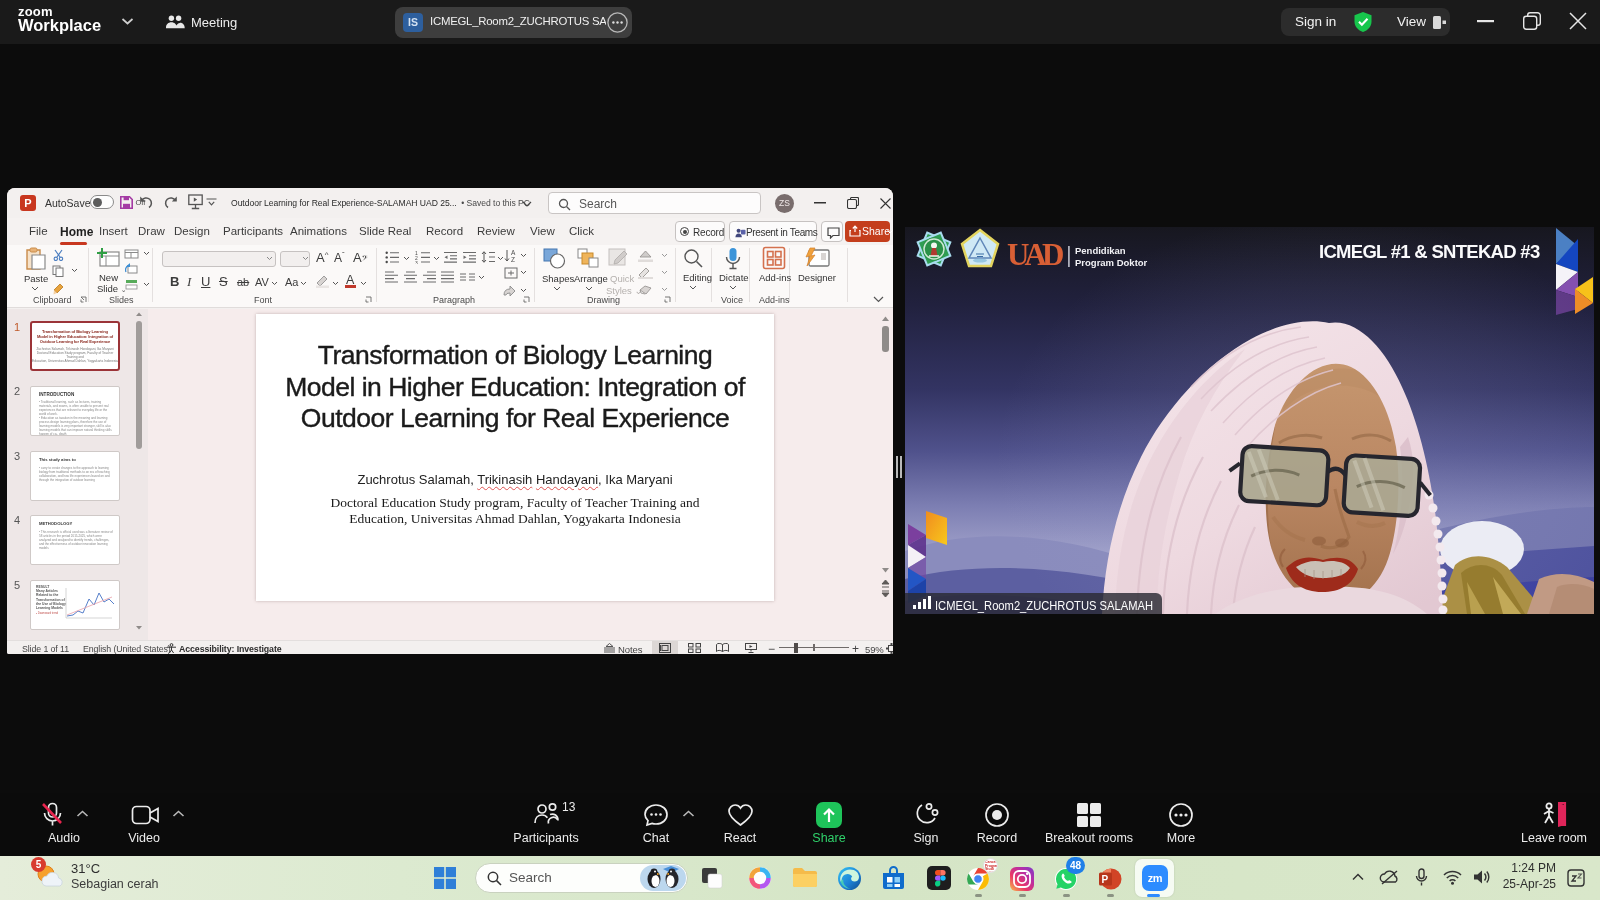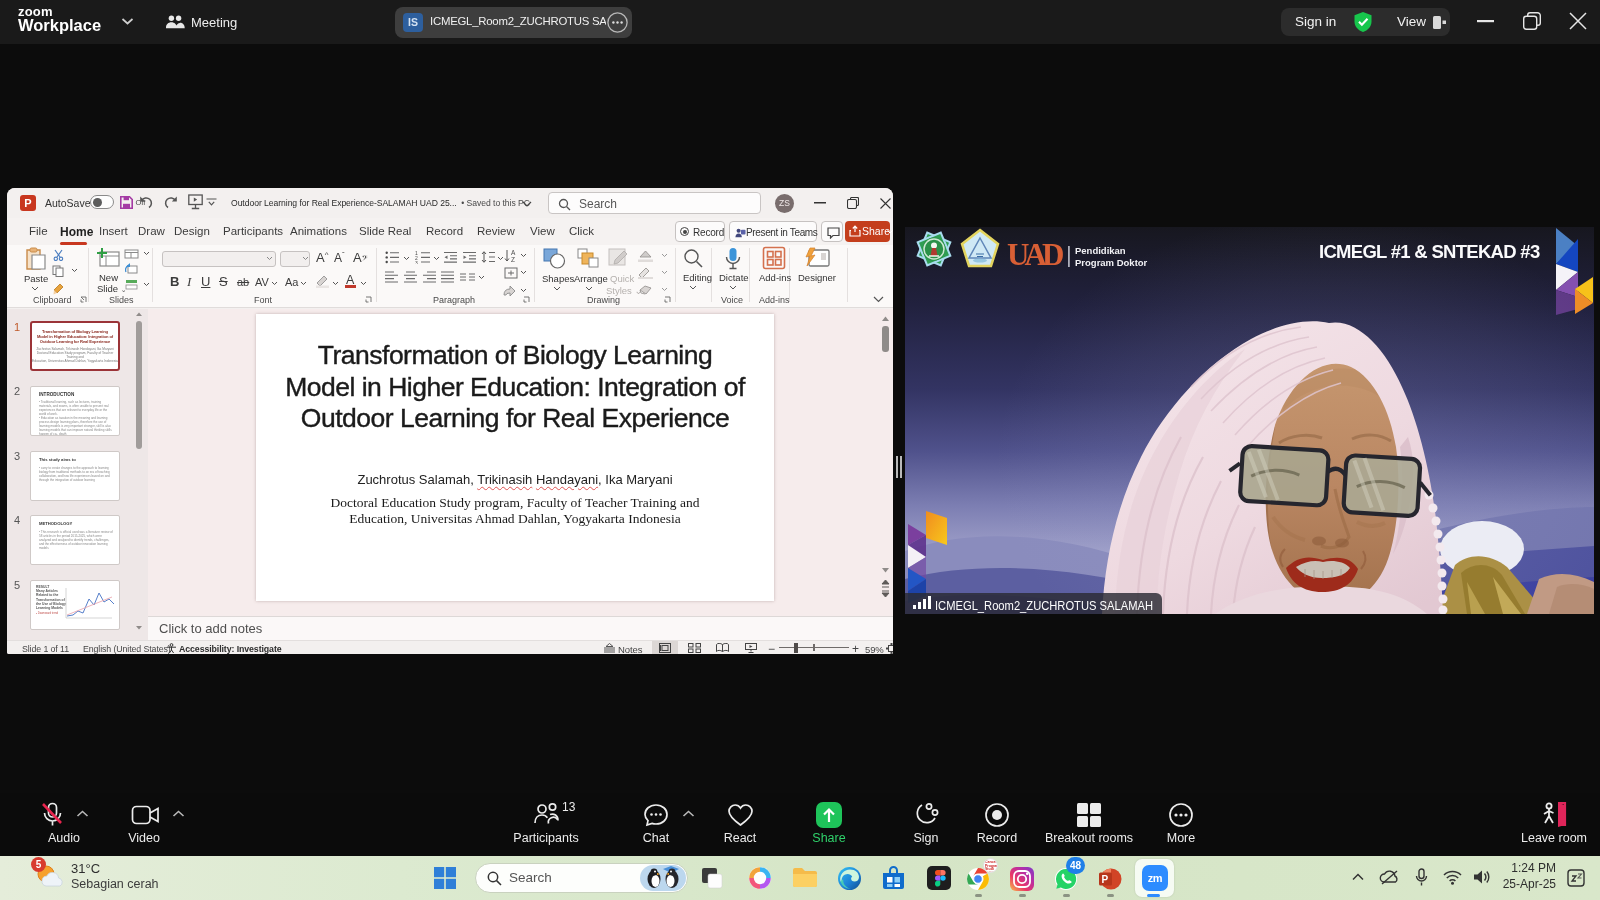--- a/index.html
+++ b/index.html
@@ -511,23 +511,20 @@
     <div class="abs" style="left:875px;top:17px;width:7px;height:26px;background:#8f8b89;border-radius:3px;"></div>
     <svg class="abs" style="left:874px;top:258px" width="9" height="7" viewBox="0 0 9 7">
         <path d="M1 1 l3.5 4.5 3.5-4.5z" fill="#8f8b89"></path>
       </svg>
     <svg class="abs" style="left:874px;top:270px" width="9" height="18" viewBox="0 0 9 18">
         <path d="M1 5 l3.5-4 3.5 4z M1 8 h7" fill="#5f5b59" stroke="#5f5b59" stroke-width="1"></path>
         <path d="M1 12 h7 M1 14 l3.5 4 3.5-4z" fill="#5f5b59" stroke="#5f5b59" stroke-width="1"></path>
       </svg>
   </div>
 
-  <div class="abs" style="left:141px;top:428px;width:745px;height:24px;background:#fbf8f8;border-top:1px solid #ddd8d7;">
-    <div class="abs" style="left:11px;top:4px;font-size:13px;color:#4f4f4f;">Click to add notes</div>
-  </div>
 
   <div class="abs" style="left:0;top:452px;width:886px;height:22px;background:#f3f0ef;border-top:1px solid #e3dfde;font-size:8.8px;color:#444;letter-spacing:-0.1px;">
     <div class="abs" style="left:15px;top:2.5px;">Slide 1 of 11</div>
     <div class="abs" style="left:76px;top:2.5px;">English (United States)</div>
     <svg class="abs" style="left:159px;top:1.5px" width="11" height="11" viewBox="0 0 11 11" stroke="#333" fill="none" stroke-width="1">
         <circle cx="5.5" cy="2" r="1.4"></circle>
         <path d="M1 4.2 h9 M5.5 4 v3 M3.4 10 l2.1-3 2.1 3"></path>
       </svg>
     <div class="abs" style="left:172px;top:2.5px;color:#2e2e2e;font-weight:700;">Accessibility: Investigate</div>
     <svg class="abs" style="left:597px;top:2px" width="11" height="10" viewBox="0 0 11 10">

